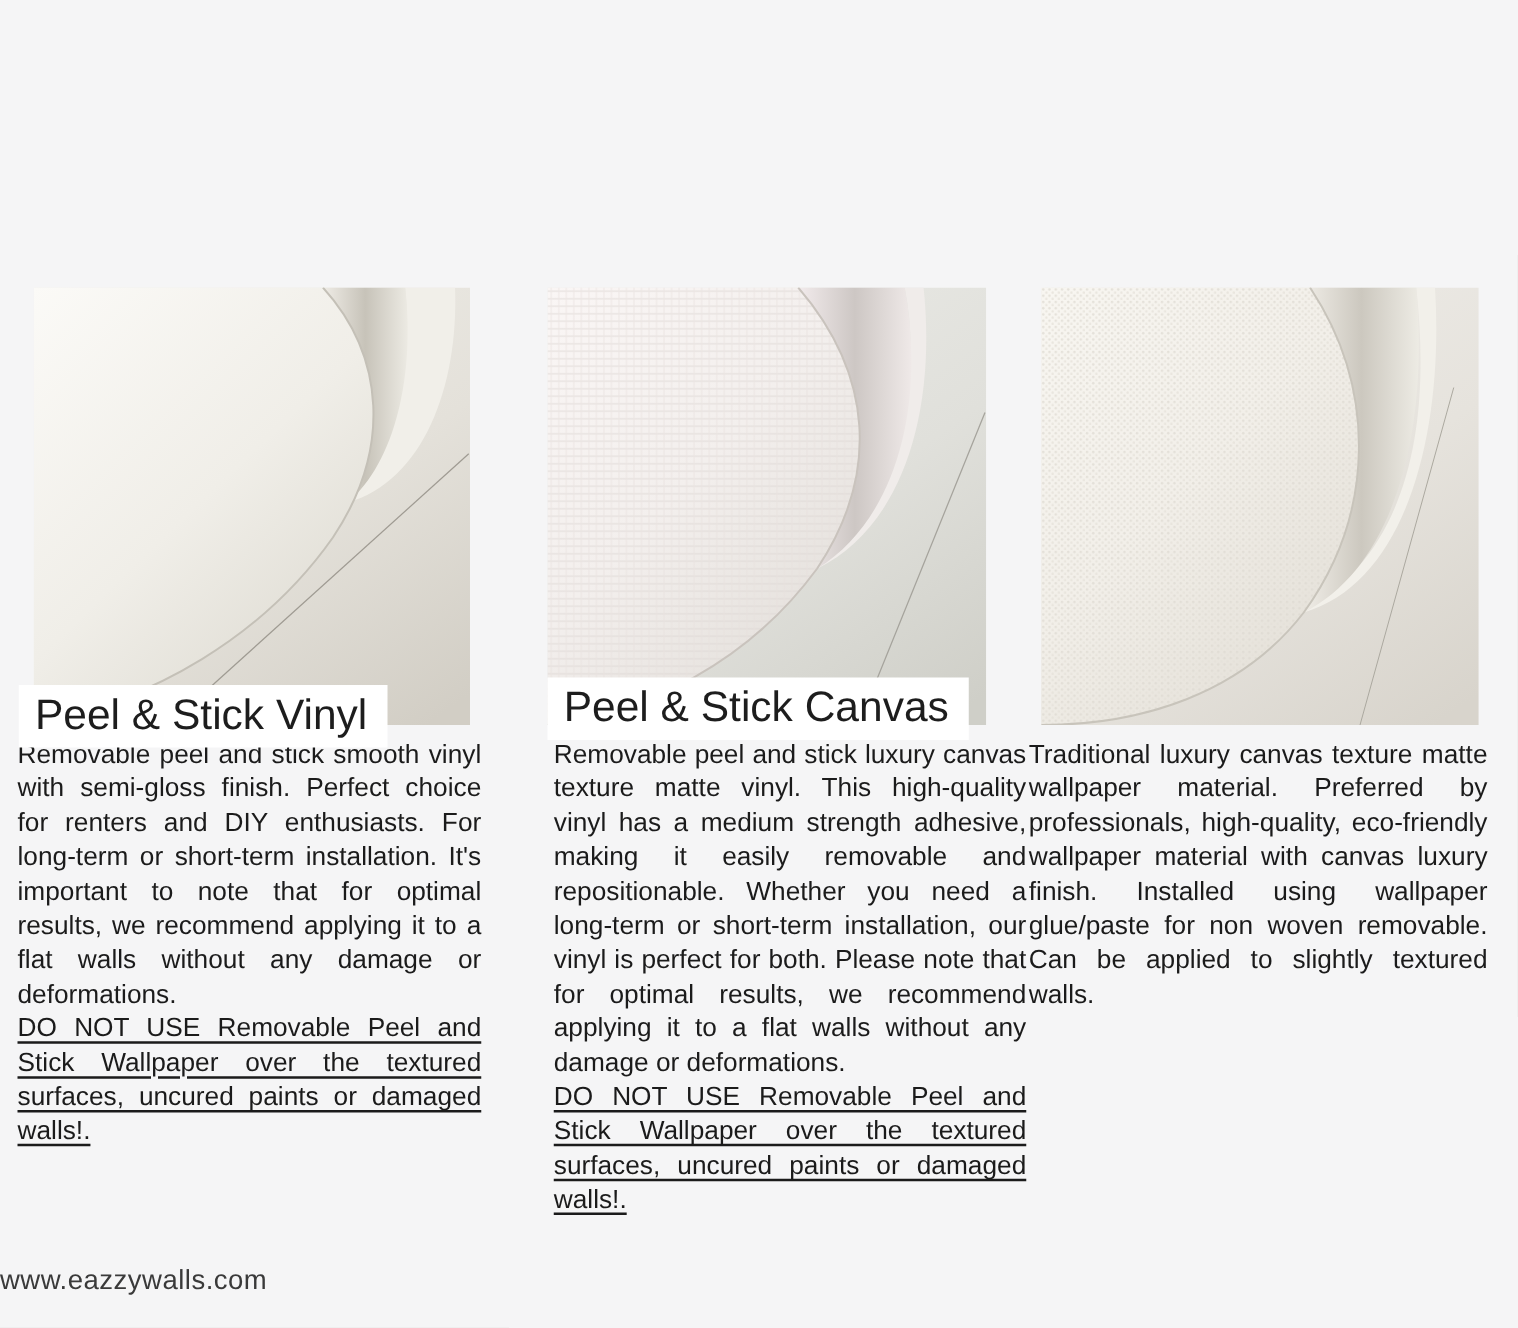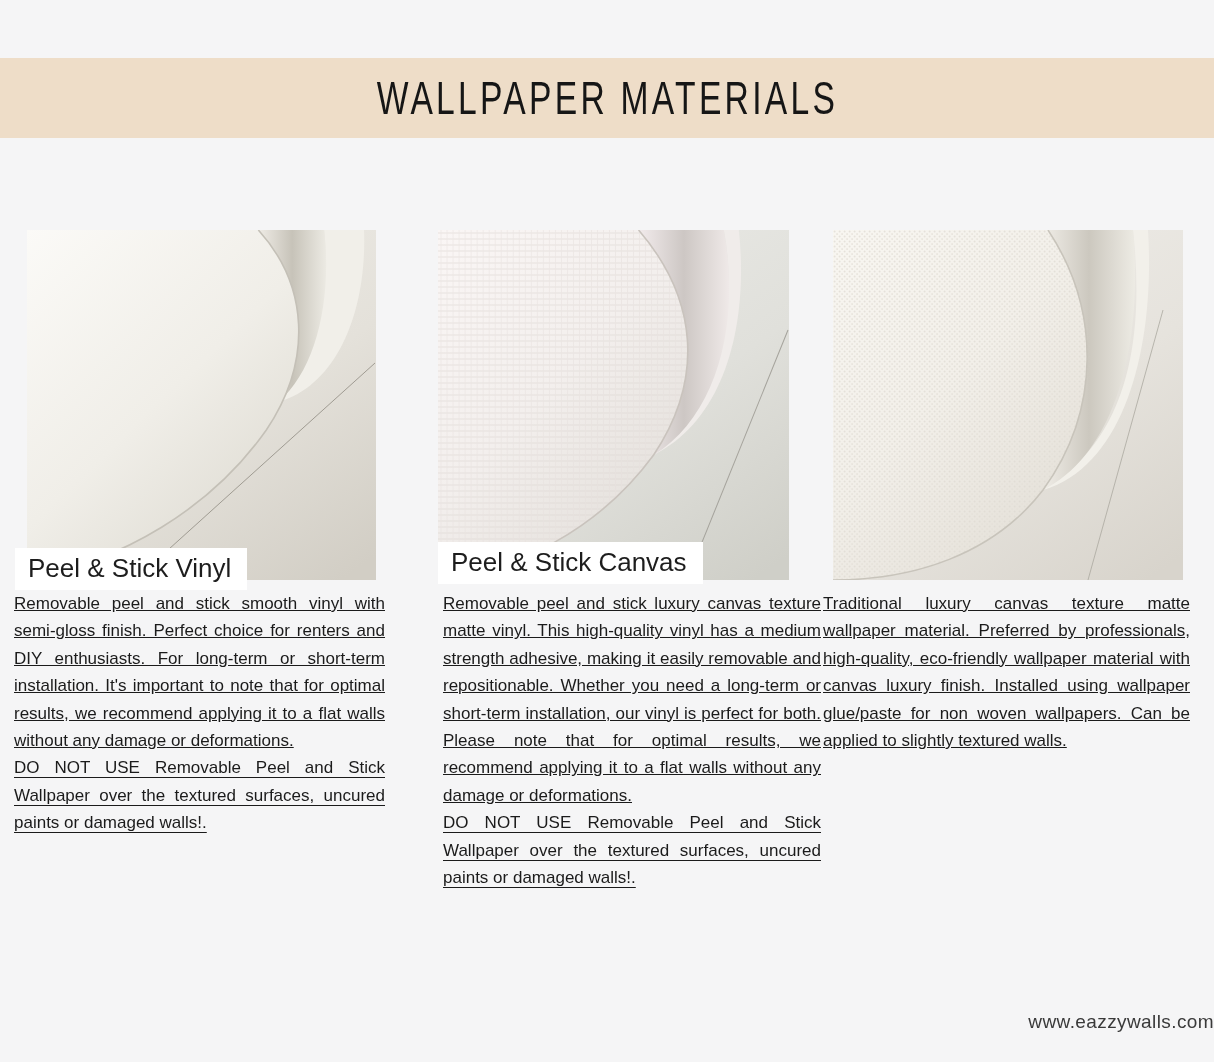--- a/index.html
+++ b/index.html
@@ -19,55 +19,51 @@
   }
   
   .photo{position:absolute;top:230px;height:350px;}
   .photo svg{display:block;width:100%;height:100%;}
   #photo1{left:27px;width:349px;}
   #photo2{left:438px;width:351px;}
   #photo3{left:833px;width:350px;}
   
   .label{
     position:absolute;background:#ffffff;color:#1d1d1d;
-    font-size:26px;font-weight:400;line-height:1;padding:7px 16px 9px 13px;
+    font-size:34px;font-weight:400;line-height:1;padding:7px 16px 9px 13px;
     white-space:nowrap;z-index:3;
   }
   #label1{left:15px;top:548px;}
   #label2{left:438px;top:542px;}
   #label3{left:833px;top:542px;}
   
   .textblock{position:absolute;top:590px;z-index:2;}
   #text1{left:14px;width:371px;}
   #text2{left:443px;width:378px;}
   #text3{left:823px;width:367px;}
   .textblock p{
-    margin:0;font-size:17px;line-height:27.4px;color:#1b1b1b;
+    margin:0;font-size:21px;line-height:27.4px;color:#1b1b1b;
     text-align:justify;
-    text-decoration:underline;
   }
   .warning{
     text-decoration:underline;
     text-decoration-thickness:1.5px;
     text-underline-offset:4px;
   }
   
   .footer{
-    position:absolute;left:0;top:1011px;width:100%;text-align:right;
-    font-size:19px;letter-spacing:0.4px;color:#3a3a3a;
+    position:absolute;left:0;top:1011px;width:100%;text-align:left;
+    font-size:22px;letter-spacing:0.4px;color:#3a3a3a;
   }
 </style>
 </head>
 <body>
 
 <div class="canvas">
 
-  <header class="banner">
-    <h1><span>WALLPAPER MATERIALS</span></h1>
-  </header>
 
   <div class="photo" id="photo1">
     <svg viewBox="0 0 350 350" preserveAspectRatio="none">
       <defs>
         <linearGradient id="bg1" x1="0.2" y1="0" x2="0.9" y2="1">
           <stop offset="0" stop-color="#efede8"></stop>
             <stop offset="0.55" stop-color="#e4e1da"></stop>
             <stop offset="1" stop-color="#d2cec5"></stop>
         </linearGradient>
         <linearGradient id="sheet1" x1="0" y1="0" x2="0.75" y2="1">
@@ -161,21 +157,21 @@
 
   <div class="textblock" id="text1">
     <p>Removable peel and stick smooth vinyl with semi-gloss finish. Perfect choice for renters and DIY enthusiasts. For long-term or short-term installation. It's important to note that for optimal results, we recommend applying it to a flat walls without any damage or deformations.</p>
     <p class="warning">DO NOT USE Removable Peel and Stick Wallpaper over the textured surfaces, uncured paints or damaged walls!.</p>
   </div>
   <div class="textblock" id="text2">
     <p>Removable peel and stick luxury canvas texture matte vinyl. This high-quality vinyl has a medium strength adhesive, making it easily removable and repositionable. Whether you need a long-term or short-term installation, our vinyl is perfect for both. Please note that for optimal results, we recommend applying it to a flat walls without any damage or deformations.</p>
     <p class="warning">DO NOT USE Removable Peel and Stick Wallpaper over the textured surfaces, uncured paints or damaged walls!.</p>
   </div>
   <div class="textblock" id="text3">
-    <p>Traditional luxury canvas texture matte wallpaper material. Preferred by professionals, high-quality, eco-friendly wallpaper material with canvas luxury finish. Installed using wallpaper glue/paste for non woven wallpapers. Can be applied to slightly textured walls.</p>
+    <p>Traditional luxury canvas texture matte wallpaper material. Preferred by professionals, high-quality, eco-friendly wallpaper material with canvas luxury finish. Installed using wallpaper glue/paste for non woven removable. Can be applied to slightly textured walls.</p>
     <p class="warning"></p>
   </div>
 
   <footer class="footer">
     <span>www.eazzywalls.com</span>
   </footer>
 
 </div>
 
 </body></html>

